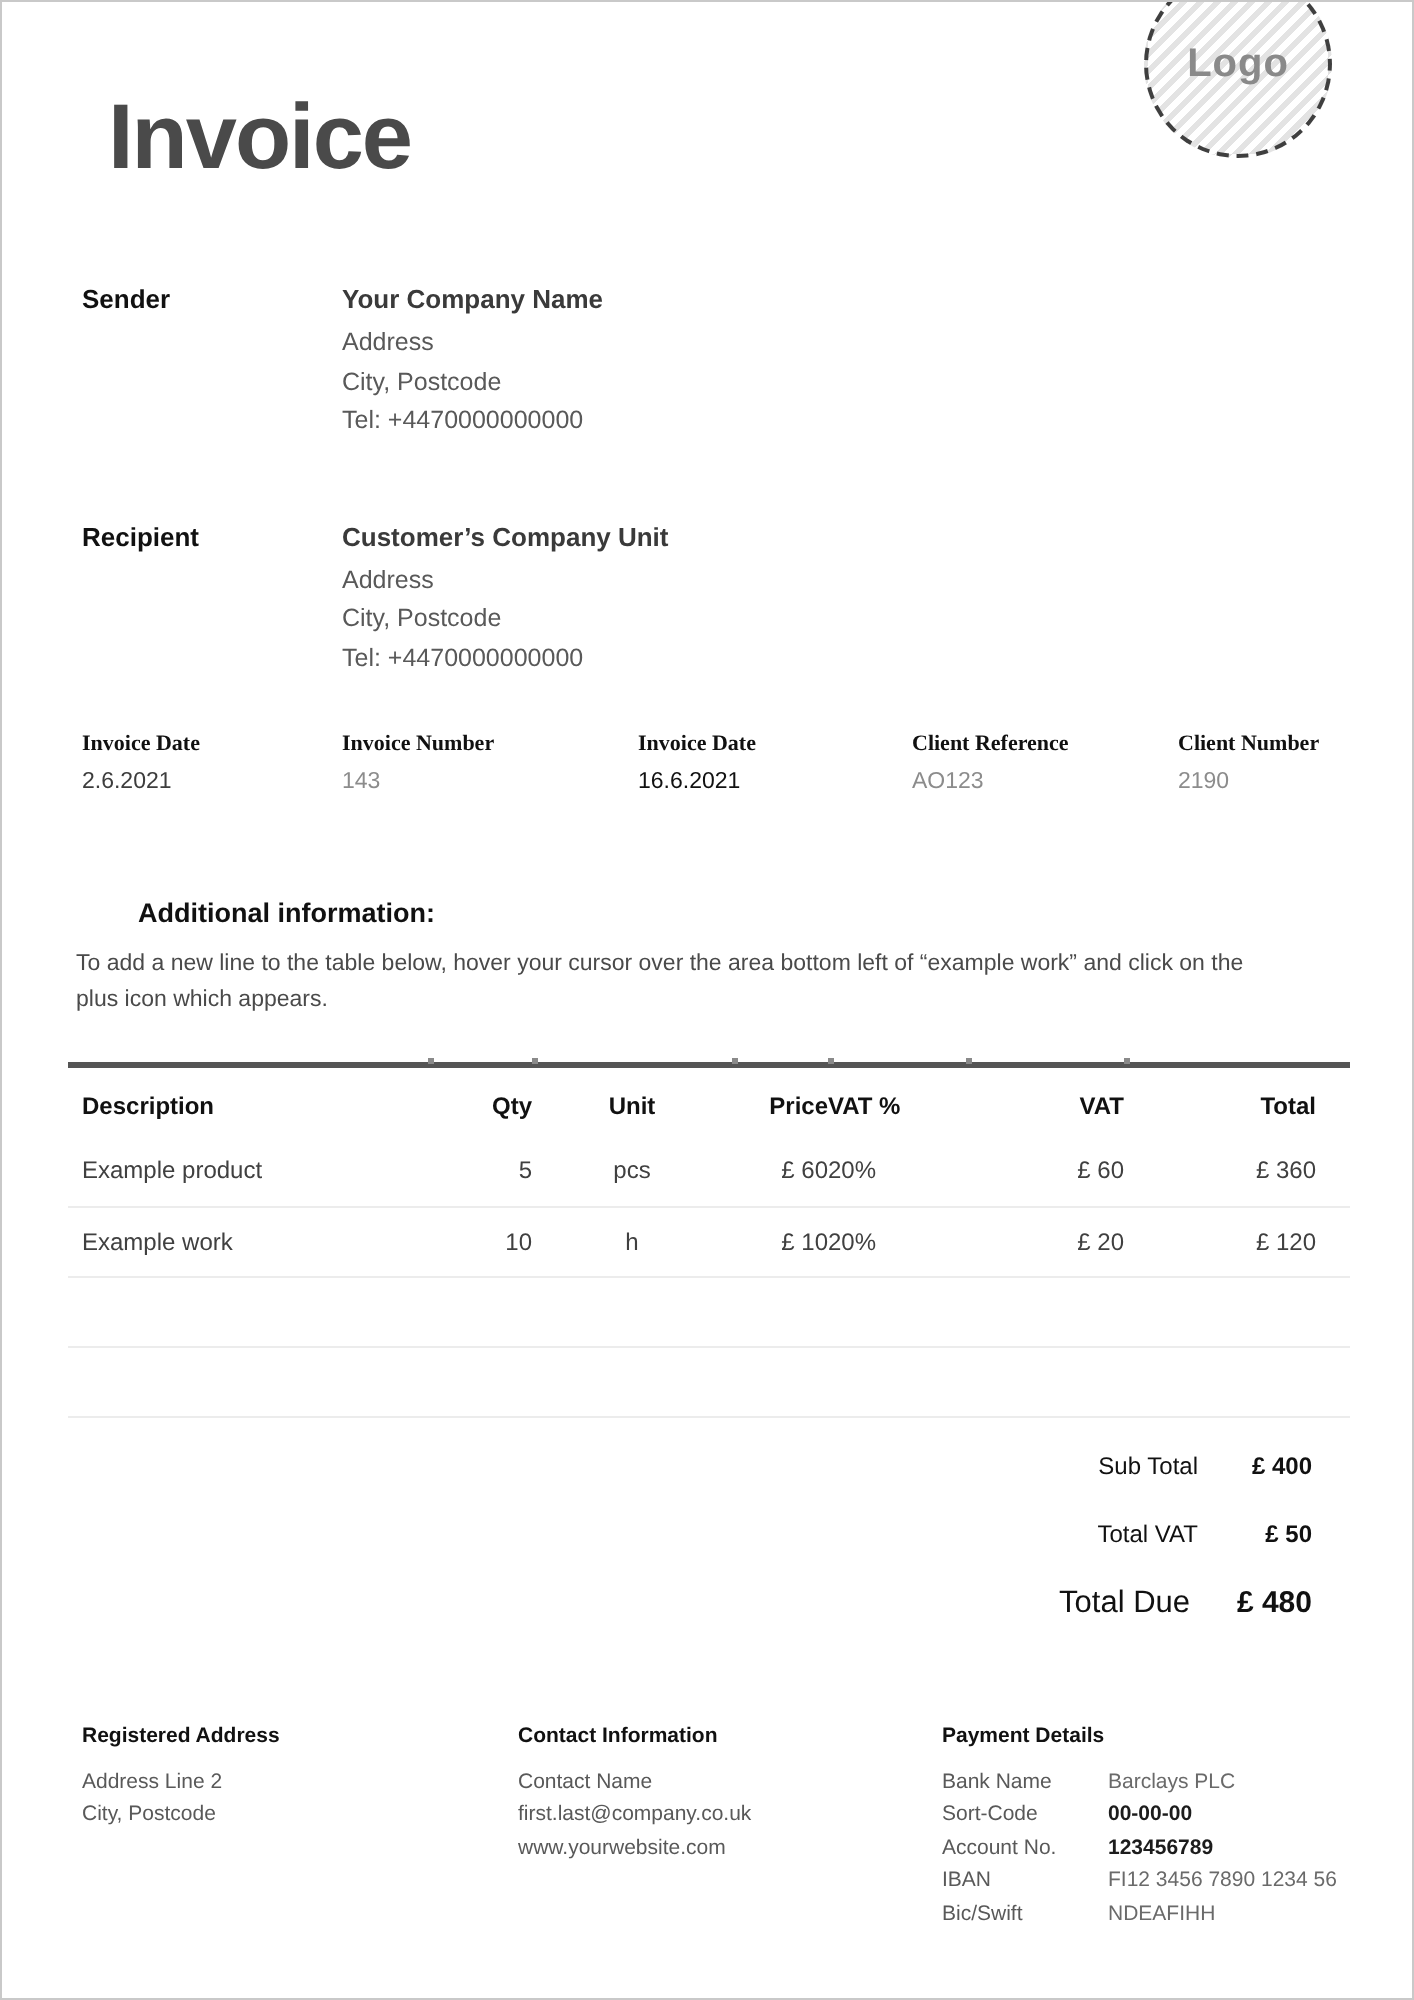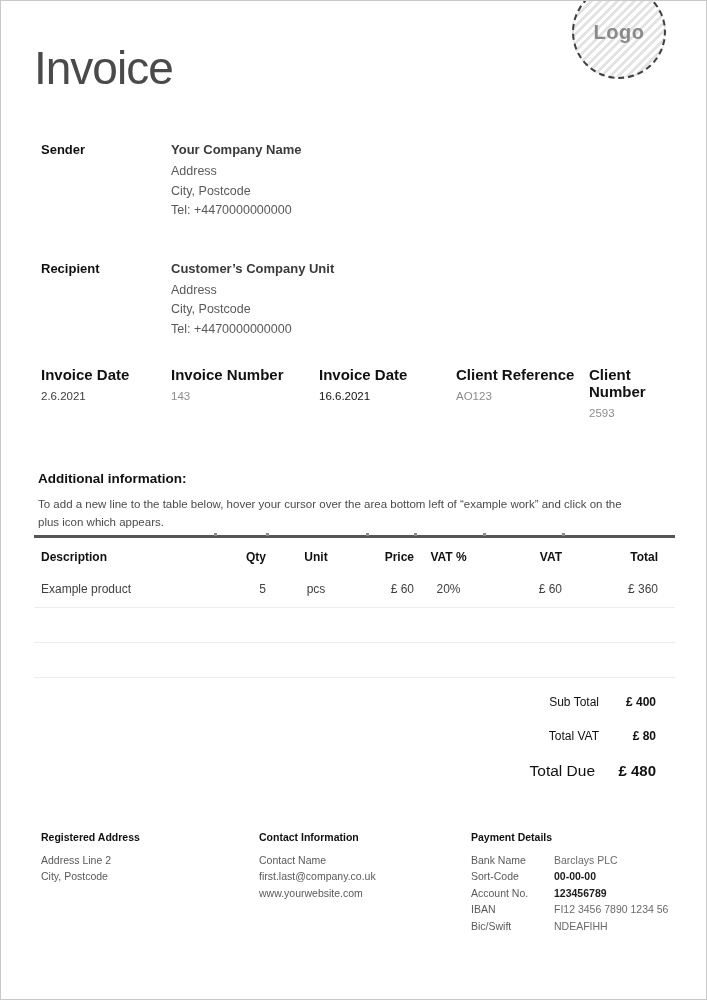--- a/index.html
+++ b/index.html
@@ -4,55 +4,55 @@
 <style>
   * { margin:0; padding:0; box-sizing:border-box; }
   html,body { background:#e9e9e9; }
   body { font-family:"Liberation Sans","DejaVu Sans",sans-serif; }
   .page {
     position:relative; width:707px; height:1000px; margin:0 auto;
     background:#ffffff; border:1px solid #c9c9c9; overflow:hidden;
   }
   
   .header { position:relative; padding:38px 33px 0 33px; height:98px; }
-  .title { font-size:46px; font-weight:normal; color:#4a4a4a; letter-spacing:-1px; line-height:58px; }
+  .title { font-size:46px; font-weight:bold; color:#4a4a4a; letter-spacing:-1px; line-height:58px;margin-left:20px; }
   .logo {
     position:absolute; left:571px; top:-16px; width:94px; height:94px;
     border-radius:50%; border:2.5px dashed #3f3f3f;
     background:repeating-linear-gradient(135deg,#ffffff 0px,#ffffff 3px,#e3e3e3 3px,#e3e3e3 6px);
     display:flex; align-items:center; justify-content:center;
   }
   .logo-text { font-size:20px; color:#8a8a8a; font-weight:bold; letter-spacing:0.5px; }
   
   .party { display:flex; margin-left:40px; }
   .party.sender { margin-top:42px; }
   .party.recipient { margin-top:39px; }
   .party-label { width:130px; font-size:13px; font-weight:bold; color:#111111; padding-top:1px; }
   .party-name { font-size:13px; font-weight:bold; color:#3a3a3a; line-height:17px; margin-bottom:4px; }
   .party-line { font-size:12.5px; color:#595959; line-height:19.5px; }
   
   .meta { display:grid; grid-template-columns:130px 148px 137px 133px 1fr; padding:0 33px 0 40px; margin-top:27px; }
-  .meta-label { font-size:15px; font-weight:bold; color:#111111; margin-bottom:7px; }
+  .meta-label { font-size:11px; font-weight:bold; color:#111111; margin-bottom:7px;font-family:Liberation Serif, serif; }
   .meta-value { font-size:11.5px; color:#8c8c8c; }
   .meta-value.dark { color:#3d3d3d; }
   .meta-value.boldval { color:#111111; font-weight:normal; }
   
   .addinfo { margin:52px 40px 0 37px; }
-  .addinfo-heading { font-size:13.5px; font-weight:bold; color:#111111; margin-bottom:9px; }
+  .addinfo-heading { font-size:13.5px; font-weight:bold; color:#111111; margin-bottom:9px;margin-left:31px; }
   .addinfo-body { font-size:11.5px; color:#4a4a4a; line-height:18px; max-width:607px; }
   
-  .table-wrap { position:relative; margin:4px 33px 0 33px; }
+  .table-wrap { position:relative; margin:22px 33px 0 33px; }
   table.items { width:641px; border-collapse:collapse; table-layout:fixed; border-top:3px solid #555555; }
   .items th { font-size:12px; font-weight:bold; color:#111111; padding:12px 0 8px 0; }
   .items td { font-size:12px; color:#404040; padding:0; height:35px; border-bottom:1px solid #ececec; }
   .items .c-desc  { text-align:left; padding-left:7px; }
   .items .c-qty   { text-align:right; }
   .items .c-unit  { text-align:center; }
   .items .c-price { text-align:right; }
-  .items .c-vatp  { text-align:center; }
+  .items .c-vatp  { text-align:left; }
   .items .c-vat   { text-align:right; }
   .items .c-total { text-align:right; padding-right:17px; }
   .items tr.empty td { border-bottom:1px solid #ececec; }
   .tick { position:absolute; top:-2px; width:3px; height:3px; background:#8a8a8a; }
   
   .totals { margin:7px 33px 0 33px; }
   .trow { display:flex; justify-content:flex-end; align-items:center; height:34px; }
   .trow .tlabel { font-size:12px; font-weight:normal; color:#111111; text-align:right; }
   .trow .tvalue { width:74px; padding-right:17px; text-align:right; font-size:12px; font-weight:bold; color:#111111; }
   .trow.due { height:36px; }
@@ -111,21 +111,21 @@
     <div>
       <div class="meta-label">Invoice Date</div>
       <div class="meta-value boldval">16.6.2021</div>
     </div>
     <div>
       <div class="meta-label">Client Reference</div>
       <div class="meta-value">AO123</div>
     </div>
     <div>
       <div class="meta-label">Client Number</div>
-      <div class="meta-value">2593</div>
+      <div class="meta-value">2190</div>
     </div>
   </div>
 
   <div class="addinfo">
     <div class="addinfo-heading">Additional information:</div>
     <div class="addinfo-body">To add a new line to the table below, hover your cursor over the area bottom left of “example work” and click on the plus icon which appears.</div>
   </div>
 
   <div class="table-wrap">
     <div class="tick" style="left:180px"></div>
@@ -158,38 +158,47 @@
       <tbody>
         <tr>
           <td class="c-desc">Example product</td>
           <td class="c-qty">5</td>
           <td class="c-unit">pcs</td>
           <td class="c-price">£ 60</td>
           <td class="c-vatp">20%</td>
           <td class="c-vat">£ 60</td>
           <td class="c-total">£ 360</td>
         </tr>
+        <tr>
+          <td class="c-desc">Example work</td>
+          <td class="c-qty">10</td>
+          <td class="c-unit">h</td>
+          <td class="c-price">£ 10</td>
+          <td class="c-vatp">20%</td>
+          <td class="c-vat">£ 20</td>
+          <td class="c-total">£ 120</td>
+        </tr>
         <tr class="empty">
             <td colspan="7"></td>
           </tr>
         <tr class="empty">
             <td colspan="7"></td>
           </tr>
       </tbody>
     </table>
   </div>
 
   <div class="totals">
     <div class="trow">
       <div class="tlabel">Sub Total</div>
       <div class="tvalue">£ 400</div>
     </div>
     <div class="trow">
       <div class="tlabel">Total VAT</div>
-      <div class="tvalue">£ 80</div>
+      <div class="tvalue">£ 50</div>
     </div>
     <div class="trow due">
       <div class="tlabel">Total Due</div>
       <div class="tvalue">£ 480</div>
     </div>
   </div>
 
   <div class="footer">
     <div>
       <div class="fhead">Registered Address</div>

